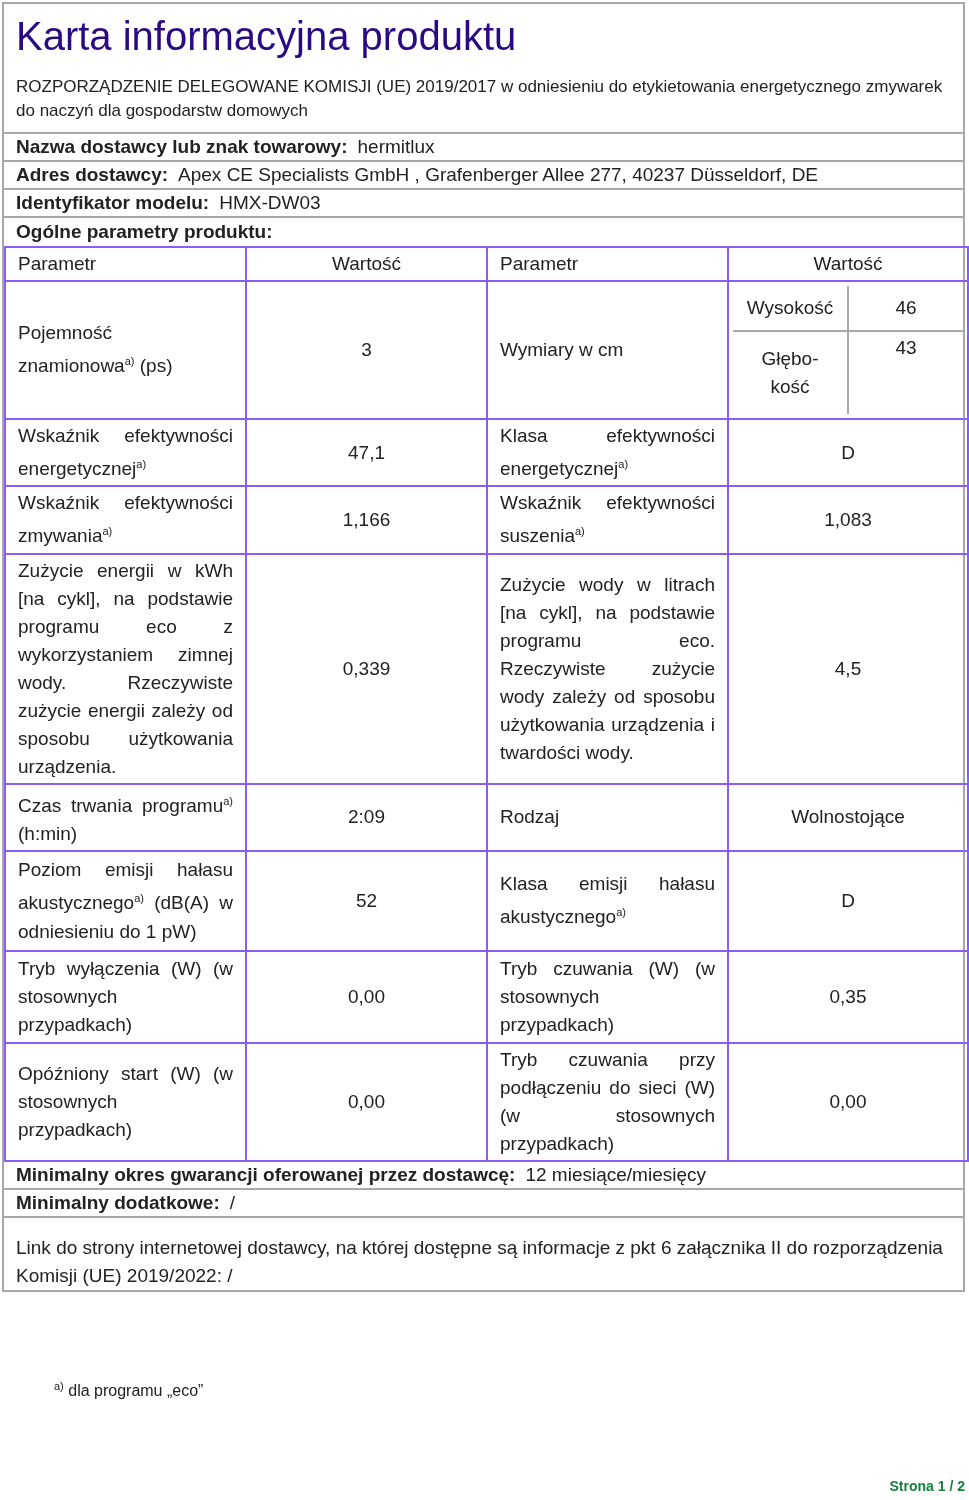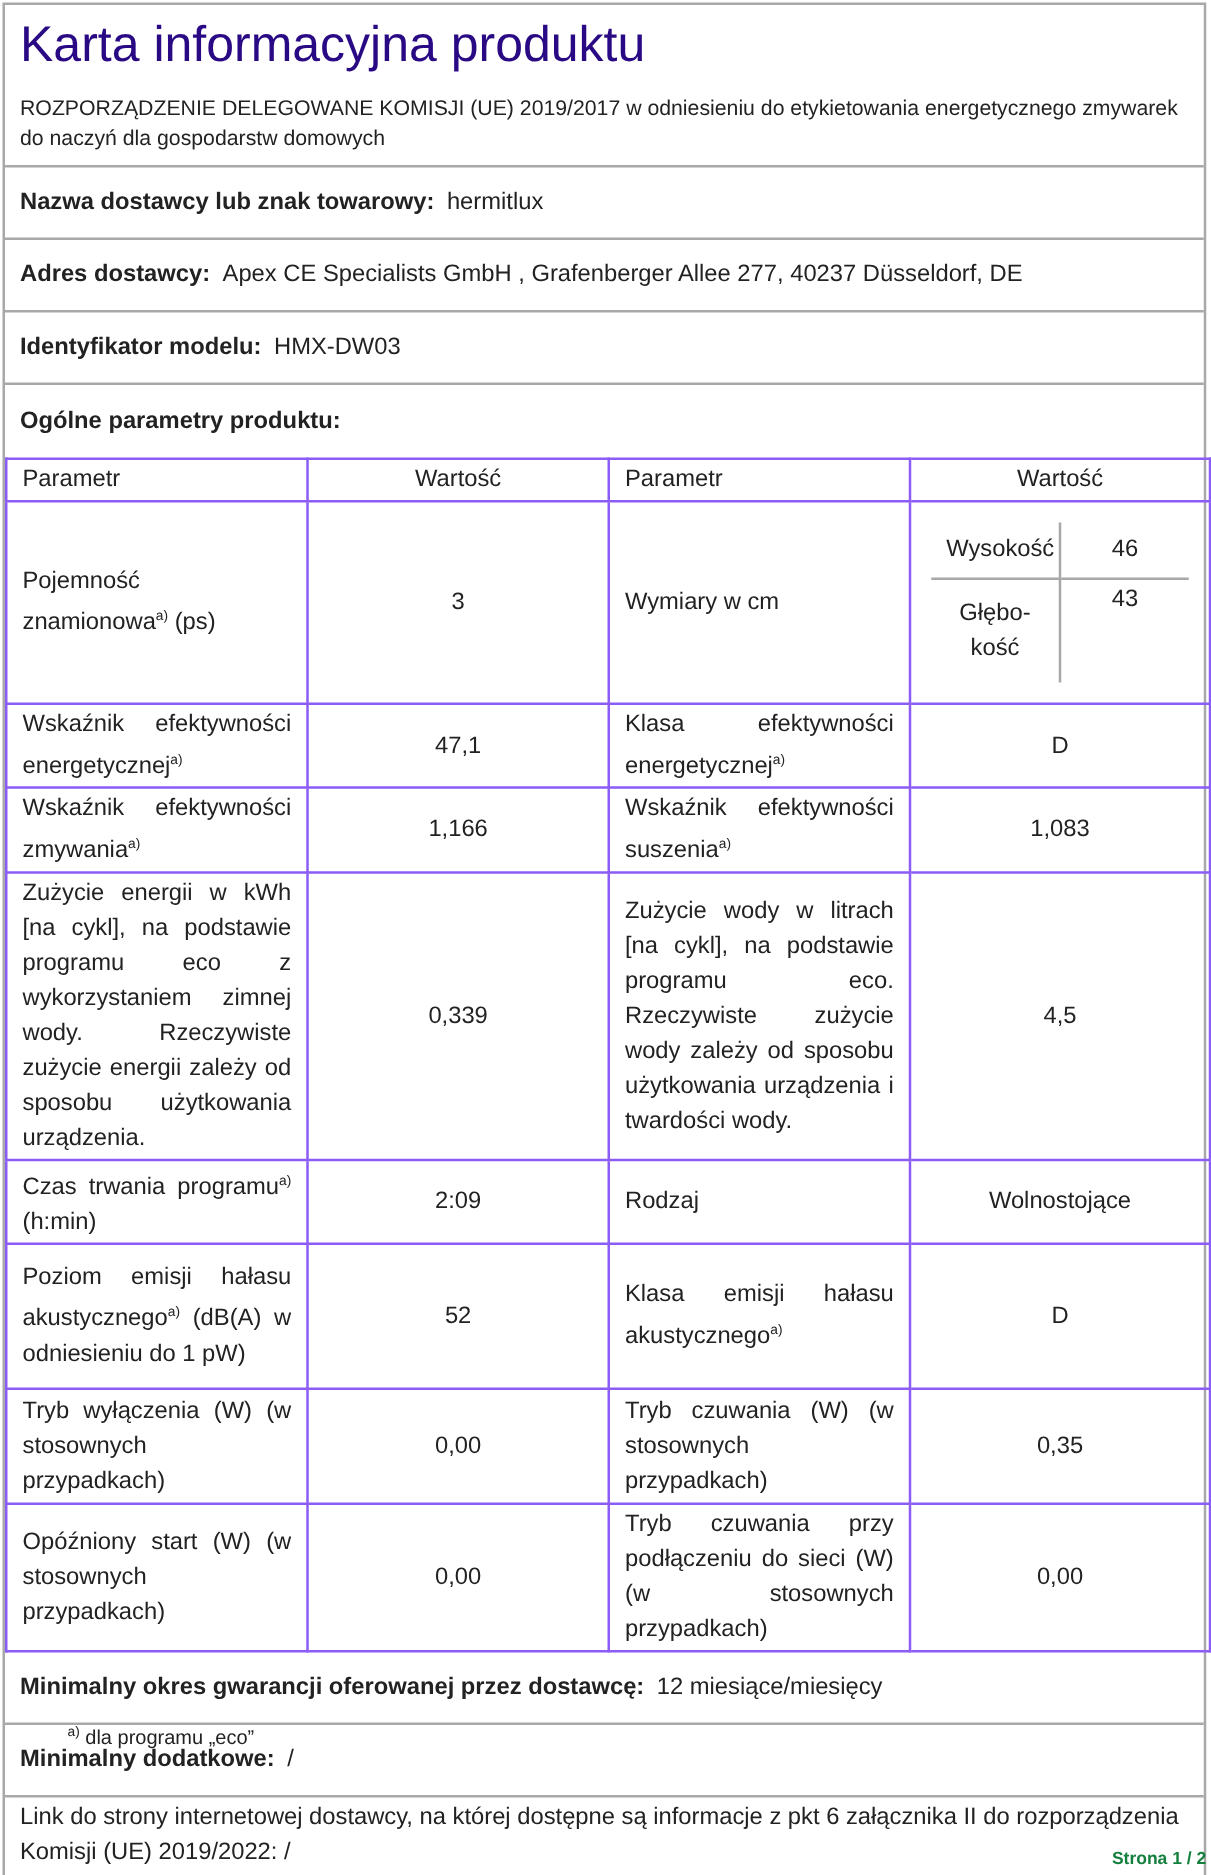--- a/index.html
+++ b/index.html
@@ -1,21 +1,21 @@
 <!DOCTYPE html>
 <html><head>
 <meta charset="utf-8">
 <style>
   html,body{margin:0;padding:0;background:#fff;}
   body{width:969px;height:1500px;position:relative;font-family:"Liberation Sans",sans-serif;color:#222;font-size:19px;}
   .sheet{position:absolute;left:2px;top:2px;width:963px;border:2px solid #a8a8a8;box-sizing:border-box;}
   .row{border-bottom:2px solid #a8a8a8;box-sizing:border-box;padding:0 12px;}
   .title{height:64px;display:flex;align-items:center;font-size:40px;font-weight:normal;color:#2a0a84;border-bottom:none;}
   .reg{height:66px;font-size:17px;line-height:24px;padding-top:7px;}
-  .line{height:58px;display:flex;align-items:center;}
+  .line{height:28px;display:flex;align-items:center;}
   .line b{margin-right:10px;}
   table{border-collapse:collapse;width:100%;table-layout:fixed;}
   td{border:2px solid #8b5cf6;padding:2px 12px;vertical-align:middle;line-height:28px;font-size:19px;}
   td.c{text-align:center;}
   td.j{text-align:justify;}
   sup{font-size:11px;}
   .inner td{border:none;}
   .footnote{position:absolute;left:14px;top:1380px;font-size:16px;margin-left:40px;}
   .page{position:absolute;right:4px;top:1478px;font-size:14px;color:#15803d;font-weight:bold;}
 </style>
@@ -52,21 +52,21 @@
         <tr style="height:33px">
       <td>Parametr</td>
       <td class="c">Wartość</td>
       <td>Parametr</td>
       <td class="c">Wartość</td>
     </tr>
     <tr style="height:128px">
       <td class="j"><span>Pojemność znamionowa</span><sup>a)</sup><span> (ps)</span></td>
       <td class="c">3</td>
       <td>Wymiary w cm</td>
-      <td style="padding:16px">
+      <td style="padding:4px">
         <table class="inner" style="height:128px">
           <tbody>
                 <tr>
                   <td class="c" style="border-right:2px solid #a8a8a8;border-bottom:2px solid #a8a8a8">Wysokość</td>
                   <td class="c" style="border-bottom:2px solid #a8a8a8">46</td>
                 </tr>
           <tr>
                   <td class="c" style="border-right:2px solid #a8a8a8">Głębo-kość</td>
                   <td class="c" style="vertical-align:top">43</td>
                 </tr>
@@ -91,21 +91,21 @@
       <td class="c">0,339</td>
       <td class="j">Zużycie wody w litrach [na cykl], na podstawie programu eco. Rzeczywiste zużycie wody zależy od sposobu użytkowania urządzenia i twardości wody.</td>
       <td class="c">4,5</td>
     </tr>
     <tr style="height:63px">
       <td class="j"><span>Czas trwania programu</span><sup>a)</sup><span> (h:min)</span></td>
       <td class="c">2:09</td>
       <td>Rodzaj</td>
       <td class="c">Wolnostojące</td>
     </tr>
-    <tr style="height:116px">
+    <tr style="height:100px">
       <td class="j"><span>Poziom emisji hałasu akustycznego</span><sup>a)</sup><span> (dB(A) w odniesieniu do 1 pW)</span></td>
       <td class="c">52</td>
       <td class="j"><span>Klasa emisji hałasu akustycznego</span><sup>a)</sup></td>
       <td class="c">D</td>
     </tr>
     <tr style="height:92px">
       <td class="j">Tryb wyłączenia (W) (w stosownych przypadkach)</td>
       <td class="c">0,00</td>
       <td class="j">Tryb czuwania (W) (w stosownych przypadkach)</td>
       <td class="c">0,35</td>
@@ -120,17 +120,17 @@
     </table>
 
   <div class="row line">
       <b>Minimalny okres gwarancji oferowanej przez dostawcę:</b>
       <span>12 miesiące/miesięcy</span>
     </div>
   <div class="row line">
       <b>Minimalny dodatkowe:</b>
       <span>/</span>
     </div>
-  <div class="row" style="height:72px;line-height:28px;padding-top:2px;border-bottom:none">Link do strony internetowej dostawcy, na której dostępne są informacje z pkt 6 załącznika II do rozporządzenia Komisji (UE) 2019/2022:  /</div>
+  <div class="row" style="height:72px;line-height:28px;padding-top:16px;border-bottom:none">Link do strony internetowej dostawcy, na której dostępne są informacje z pkt 6 załącznika II do rozporządzenia Komisji (UE) 2019/2022:  /</div>
 </div>
 
 <div class="footnote"><sup>a)</sup><span> dla programu „eco”</span></div>
 <div class="page">Strona 1 / 2</div>
 
 </body></html>

